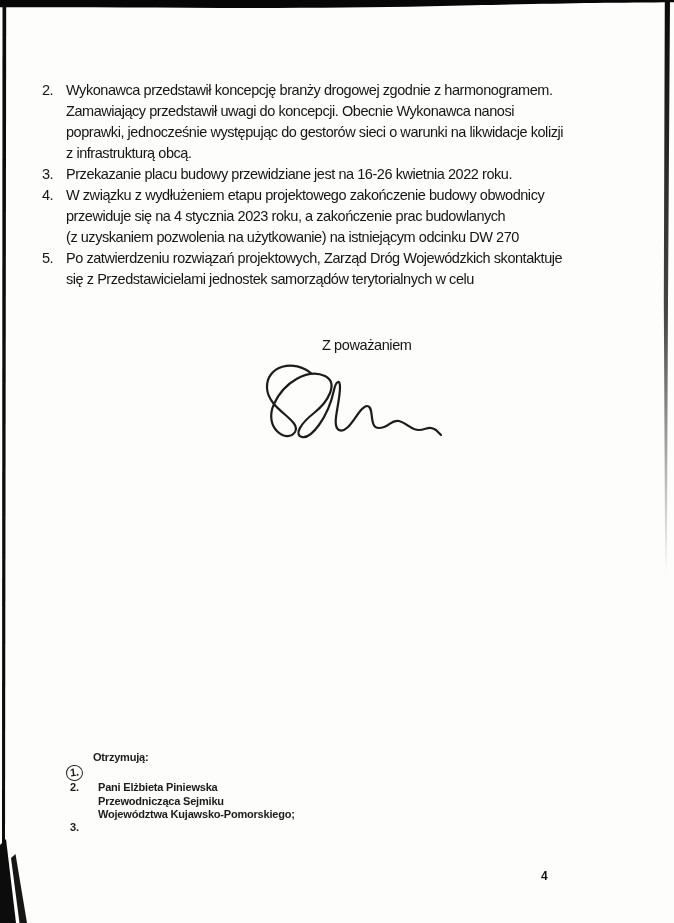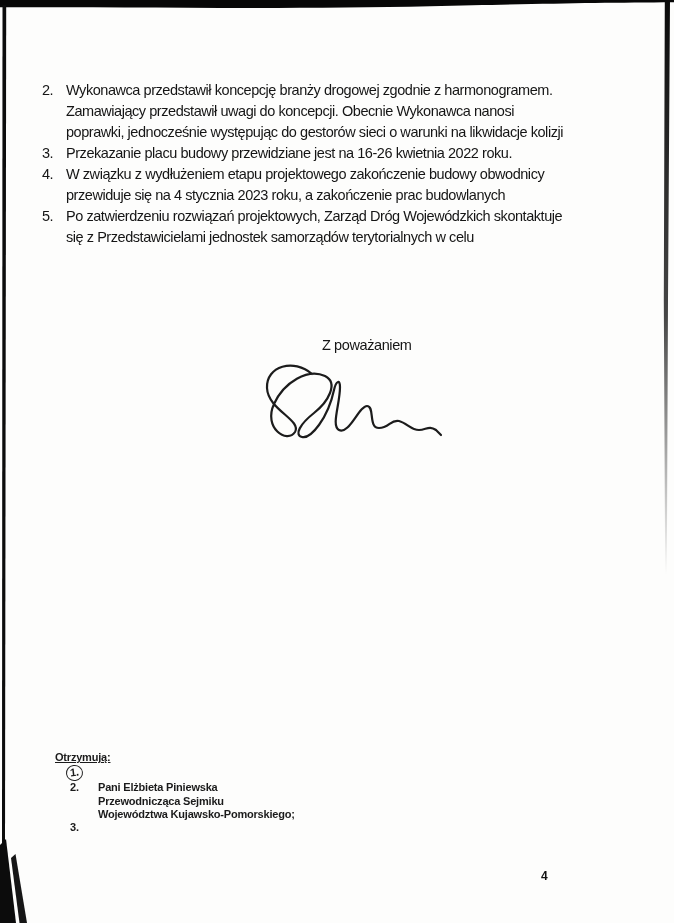--- a/index.html
+++ b/index.html
@@ -26,21 +26,21 @@
     position:absolute;left:322px;top:337px;
     font-size:14.5px;letter-spacing:-0.4px;color:#151515;
   }
   .signature{position:absolute;left:250px;top:360px;}
   
   .footer{
     position:absolute;left:55px;top:751px;
     font-size:11px;line-height:13.2px;letter-spacing:-0.2px;
     font-weight:bold;color:#1b1b1b;
   }
-  .footer-heading{text-decoration:underline;margin-bottom:1px;}
+  .footer-heading{margin-bottom:1px;margin-left:38px;}
   .recipient-row{display:flex;}
   .r-num{width:28px;flex:0 0 28px;margin-left:15px;}
   .r-num .circled{
     display:inline-block;border:1.3px solid #222;border-radius:50%;
     padding:0 3px 1px 3px;transform:rotate(-7deg);margin-left:-4px;
   }
   .r-lines{flex:1;white-space:nowrap;}
   
   .page-number{
     position:absolute;left:541px;top:869px;
@@ -55,35 +55,37 @@
 <div class="page">
 
   <div class="body-list">
 
     <div class="list-item">
       <span class="item-num">2.</span>
       <div class="item-lines">
         <div class="ln">Wykonawca przedstawił koncepcję branży drogowej zgodnie z harmonogramem.</div>
         <div class="ln">Zamawiający przedstawił uwagi do koncepcji. Obecnie Wykonawca nanosi</div>
         <div class="ln">poprawki, jednocześnie występując do gestorów sieci o warunki na likwidacje kolizji</div>
+        <div class="ln">z infrastrukturą obcą.</div>
       </div>
     </div>
 
     <div class="list-item">
       <span class="item-num">3.</span>
       <div class="item-lines">
         <div class="ln">Przekazanie placu budowy przewidziane jest na 16-26 kwietnia 2022 roku.</div>
       </div>
     </div>
 
     <div class="list-item">
       <span class="item-num">4.</span>
       <div class="item-lines">
         <div class="ln">W związku z wydłużeniem etapu projektowego zakończenie budowy obwodnicy</div>
         <div class="ln">przewiduje się na 4 stycznia 2023 roku, a zakończenie prac budowlanych</div>
+        <div class="ln">(z uzyskaniem pozwolenia na użytkowanie) na istniejącym odcinku DW 270</div>
       </div>
     </div>
 
     <div class="list-item">
       <span class="item-num">5.</span>
       <div class="item-lines">
         <div class="ln">Po zatwierdzeniu rozwiązań projektowych, Zarząd Dróg Wojewódzkich skontaktuje</div>
         <div class="ln">się z Przedstawicielami jednostek samorządów terytorialnych w celu</div>
       </div>
     </div>

